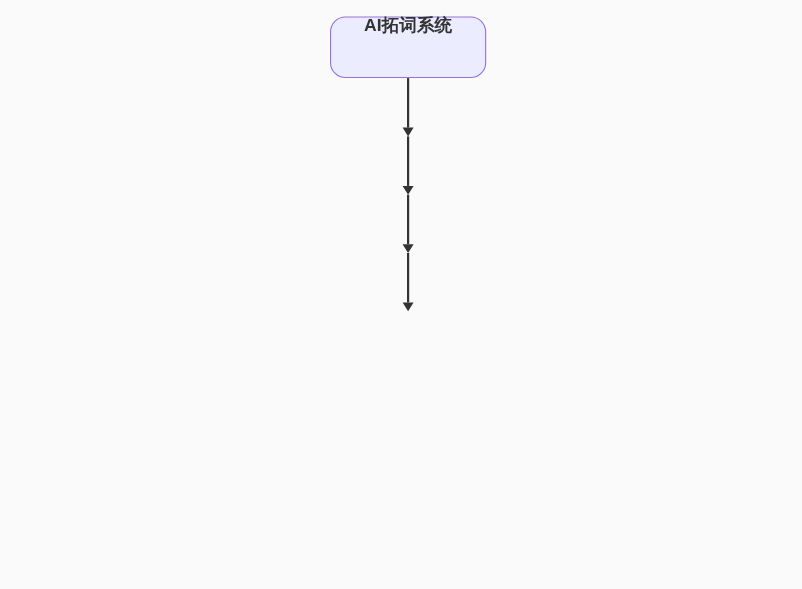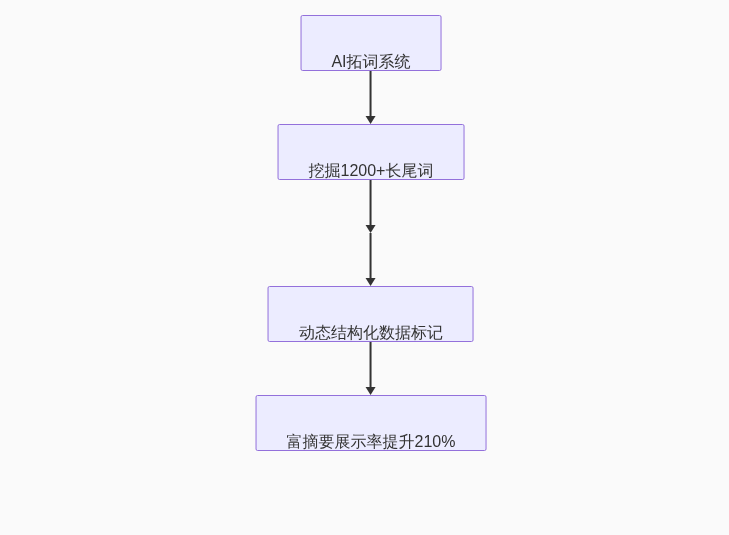--- a/index.html
+++ b/index.html
@@ -18,29 +18,30 @@
     transform: translateX(-50%);
     display: flex;
     flex-direction: column;
     align-items: center;
   }
   .node {
     box-sizing: border-box;
     height: 56px;
     padding: 0 30px;
     display: flex;
-    align-items: flex-end;
+    align-items: flex-start;
     justify-content: center;
     background: var(--node_fill, #ECECFF);
     border: 1px solid var(--node_border, #9370DB);
-    border-radius: 2px;
+    border-radius: 14px;
     color: var(--text_color, #333333);
     font-size: 16px;
     line-height: 1;
     white-space: nowrap;
+    font-weight: bold;
   }
   .connector {
     height: 53px;
     display: flex;
     flex-direction: column;
     align-items: center;
   }
   .connector .line {
     width: 2px;
     flex: 1;
@@ -62,42 +63,33 @@
 
     <div class="node">
       <span>AI拓词系统</span>
     </div>
 
     <div class="connector">
       <div class="line"></div>
       <div class="head"></div>
     </div>
 
-    <div class="node">
-      <span>挖掘1200+长尾词</span>
-    </div>
 
     <div class="connector">
       <div class="line"></div>
       <div class="head"></div>
     </div>
 
 
     <div class="connector">
       <div class="line"></div>
       <div class="head"></div>
     </div>
 
-    <div class="node">
-      <span>动态结构化数据标记</span>
-    </div>
 
     <div class="connector">
       <div class="line"></div>
       <div class="head"></div>
     </div>
 
-    <div class="node">
-      <span>富摘要展示率提升210%</span>
-    </div>
 
   </div>
 </div>
 
 </body></html>

